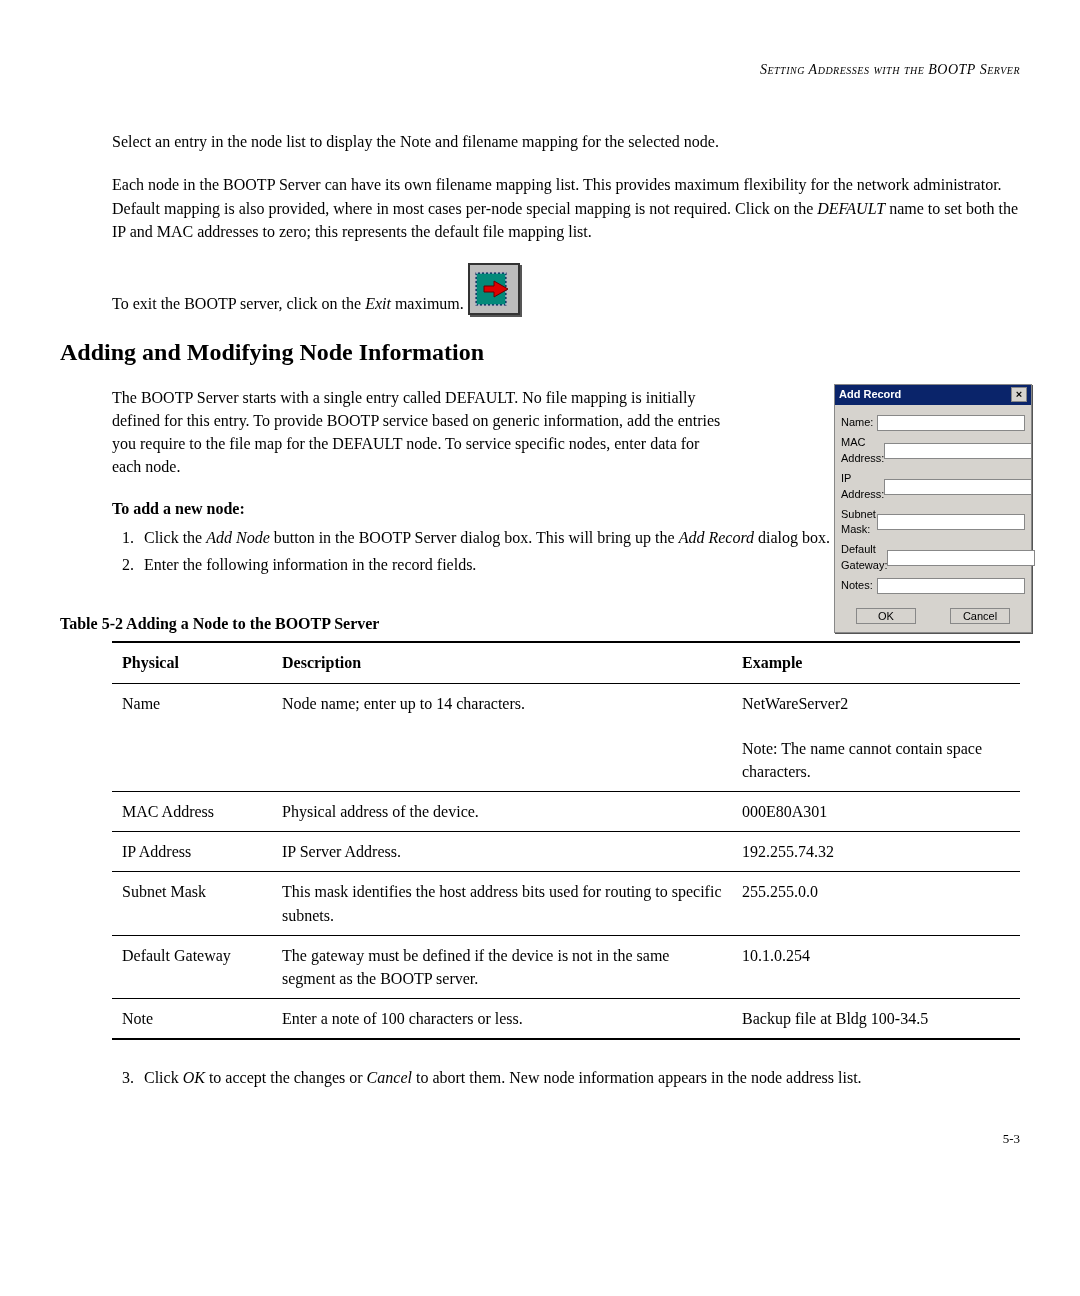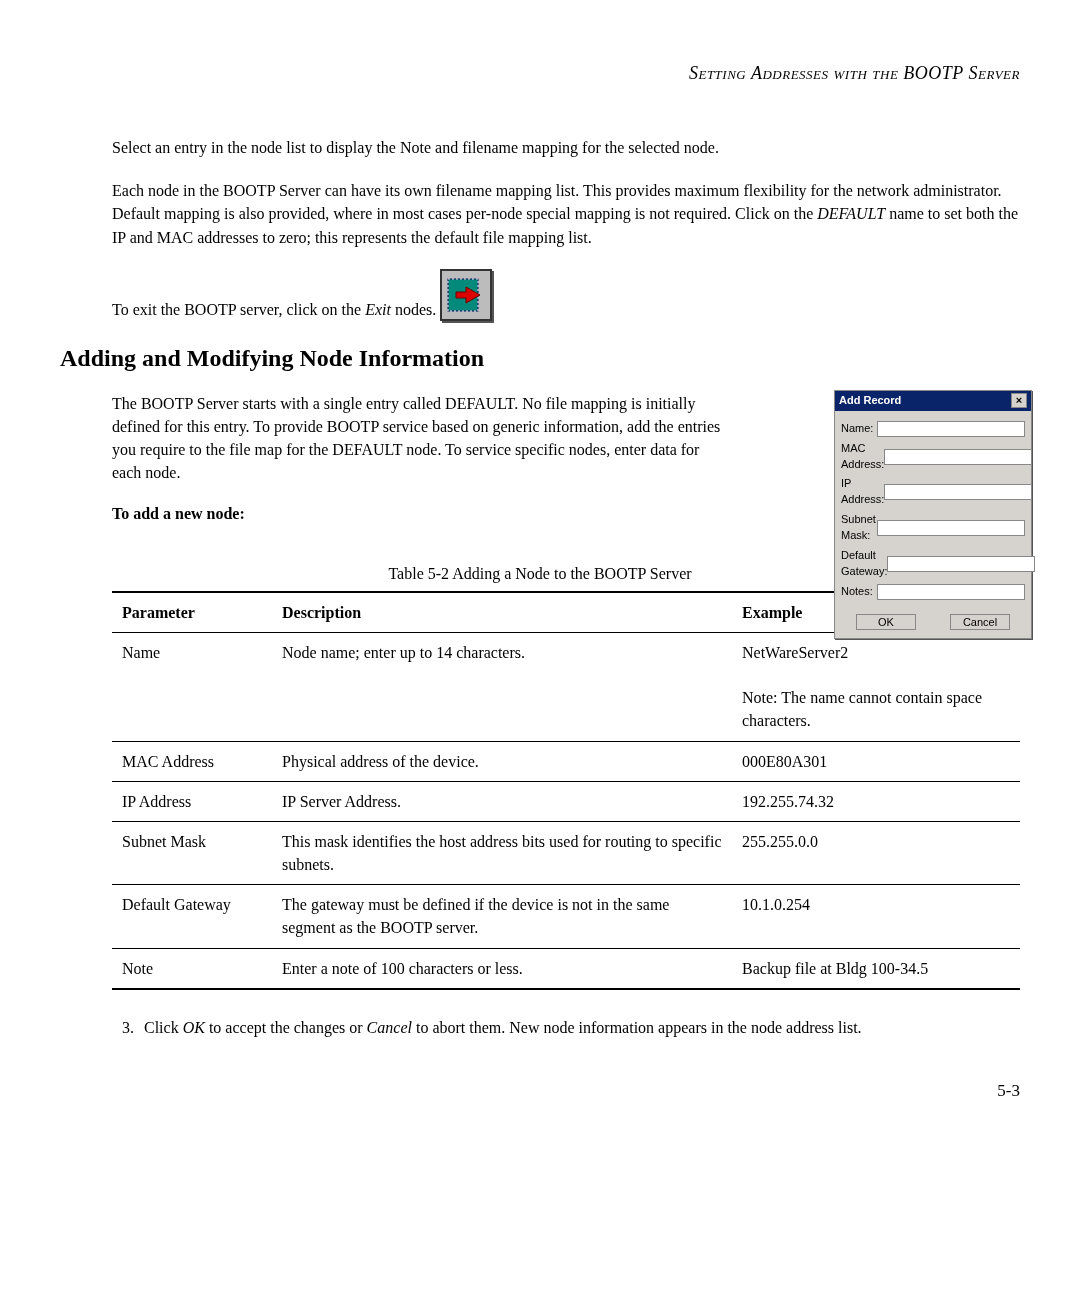--- a/index.html
+++ b/index.html
@@ -11,21 +11,21 @@
     background: #fff;
     width: 1080px;
     box-sizing: border-box;
     line-height: 1.45;
   }
   .header-running {
     text-align: right;
     font-variant: small-caps;
     font-style: italic;
     font-family: Georgia, serif;
-    font-size: 18px;
+    font-size: 14px;
     letter-spacing: 0.5px;
     margin-bottom: 50px;
   }
   .body-para {
     margin: 0 0 20px 52px;
     text-align: left;
   }
   .exit-line {
     margin: 0 0 16px 52px;
   }
@@ -124,22 +124,22 @@
   .dlg-buttons button {
     width:60px;
     font-family: Tahoma, Arial;
     font-size:11px;
     background:#d6d3ce;
     border:1px solid #888;
     padding:1px 0;
   }
   
   .tbl-caption {
-    text-align:center;
-    font-weight:normal;
+    text-align:left;
+    font-weight:bold;
     margin: 36px 0 6px 0;
   }
   table.params {
     border-collapse: collapse;
     width: 100%;
     margin-left:52px;
     width: calc(100% - 52px);
   }
   table.params th, table.params td {
     border-top:1px solid #000;
@@ -161,36 +161,36 @@
   .ex-note {
     margin-top:22px;
     display:block;
   }
   .after-table {
     margin: 26px 0 0 52px;
   }
   .pagenum {
     text-align:right;
     margin-top:40px;
-    font-size:17px;
+    font-size:13px;
   }
 </style>
 </head>
 <body>
 
 <div class="header-running">Setting Addresses with the BOOTP Server</div>
 
 <p class="body-para">Select an entry in the node list to display the Note and filename mapping for the selected node.</p>
 
 <p class="body-para">
   <span>Each node in the BOOTP Server can have its own filename mapping list. This provides maximum flexibility for the network administrator. Default mapping is also provided, where in most cases per-node special mapping is not required. Click on the </span><span class="italic">DEFAULT</span><span> name to set both the IP and MAC addresses to zero; this represents the default file mapping list.</span>
 </p>
 
 <p class="exit-line">
-  <span>To exit the BOOTP server, click on the </span><span class="italic">Exit</span><span> nodes.</span>
+  <span>To exit the BOOTP server, click on the </span><span class="italic">Exit</span><span> maximum.</span>
   <span class="icon-box">
     <svg viewBox="0 0 48 48">
       <rect x="6" y="8" width="30" height="32" fill="#038a7a" stroke="#015" stroke-width="1"></rect>
       <rect x="6" y="8" width="30" height="32" fill="none" stroke="#fff" stroke-width="1" stroke-dasharray="2 2"></rect>
       <path d="M24 16 L38 24 L24 32 L24 27 L14 27 L14 21 L24 21 Z" fill="#d00" stroke="#600" stroke-width="1"></path>
     </svg>
   </span>
 </p>
 
 <div class="h2">Adding and Modifying Node Information</div>
@@ -229,28 +229,34 @@
           <input style="">
         </div>
     </div>
     <div class="dlg-buttons">
       <button>OK</button>
       <button>Cancel</button>
     </div>
   </div>
 
   <p class="strong" style="margin:18px 0 0 0;">To add a new node:</p>
+  <ol>
+    <li>
+      <span>Click the </span><span class="italic">Add Node</span><span> button in the BOOTP Server dialog box. This will bring up the </span><span class="italic">Add Record</span><span> dialog box.</span>
+    </li>
+    <li>Enter the following information in the record fields.</li>
+  </ol>
 </div>
 
 <div class="tbl-caption">Table 5-2  Adding a Node to the BOOTP Server</div>
 
 <table class="params">
   <thead>
     <tr>
-      <th>Parameter</th>
+      <th>Physical</th>
       <th>Description</th>
       <th>Example</th>
     </tr>
   </thead>
   <tbody>
     <tr>
       <td>Name</td>
       <td>Node name; enter up to 14 characters.</td>
       <td>
         <span>NetWareServer2</span>

